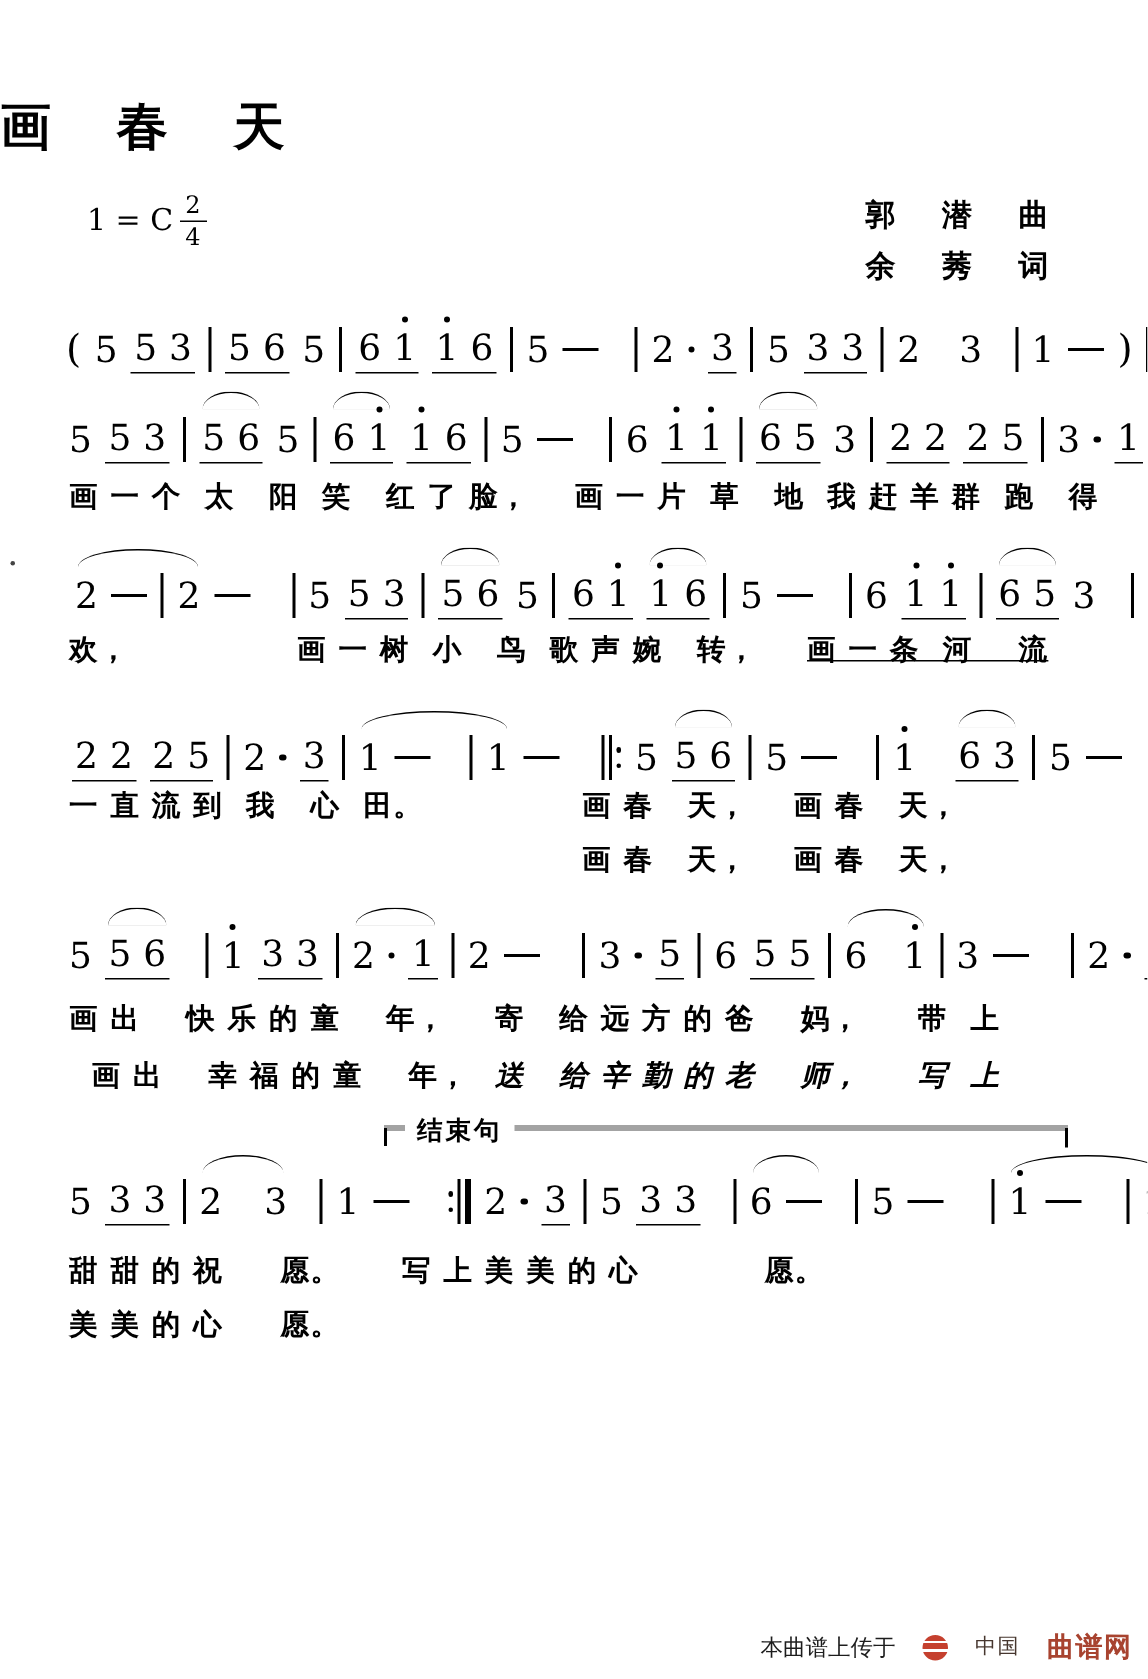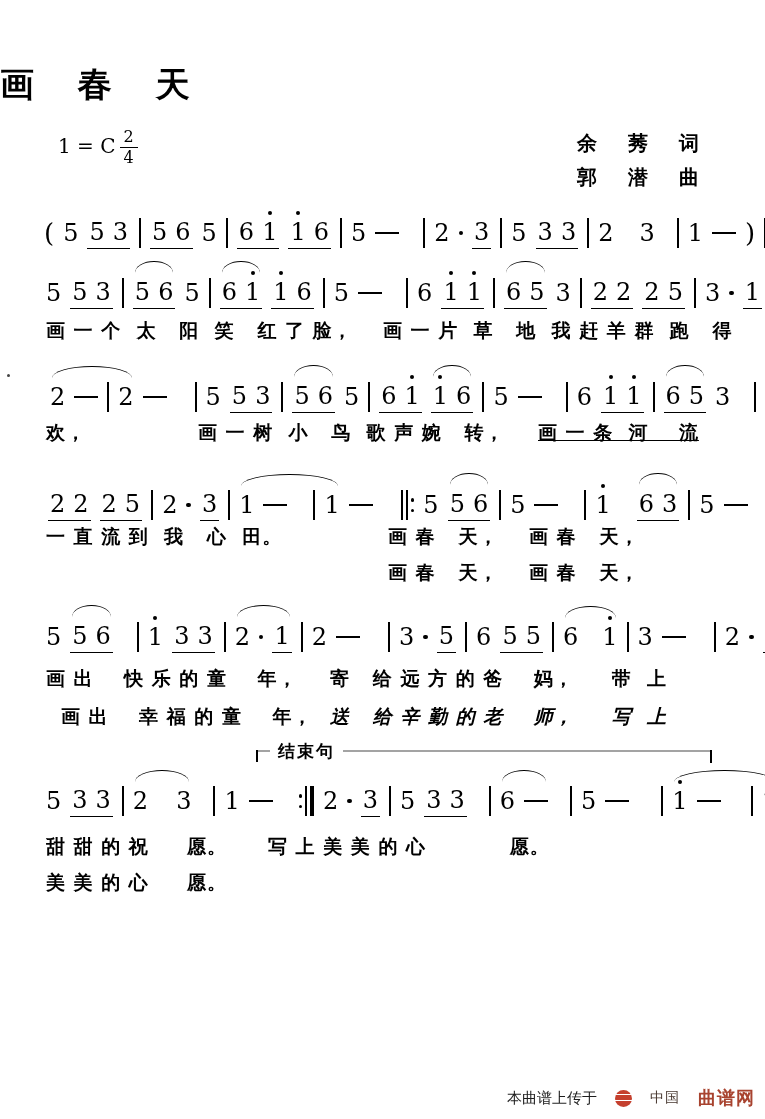--- a/index.html
+++ b/index.html
@@ -31,43 +31,43 @@
   .adot{width:4.5px;height:4.5px;border-radius:50%;background:#000;align-self:center;}
   .paren{font-size:26px;line-height:30px;}
   .rsig{display:inline-flex;align-items:center;gap:3px;}
   .rdots{display:inline-flex;flex-direction:column;justify-content:center;gap:7px;}
   .rdots i{width:3.6px;height:3.6px;border-radius:50%;background:#000;}
   .spx{height:1px;}
   
   .lyric{position:absolute;font:bold 19px "DejaVu Sans",sans-serif;white-space:pre;
          letter-spacing:1px;color:#000;}
   
-  .endbr{position:absolute;left:256px;top:750px;width:456px;height:12px;border-top:2px solid #a3a3a3;}
+  .endbr{position:absolute;left:256px;top:750px;width:456px;height:12px;border-top:4px solid #a3a3a3;}
   .endbr .tkl{position:absolute;left:0;top:-2px;width:2px;height:12px;background:#000;}
   .endbr .tkr{position:absolute;right:0;top:-2px;width:2px;height:13px;background:#000;}
   .endbr .lbl{position:absolute;left:14px;top:-12px;background:#fff;padding:0 8px;
               font:bold 17px "DejaVu Sans",sans-serif;letter-spacing:2px;}
   
   .wm{position:absolute;top:1086px;right:10px;display:flex;align-items:center;gap:18px;
       font:15px "DejaVu Sans",sans-serif;color:#1d1d1d;}
   .logo{width:17px;height:17px;border-radius:50%;
         background:linear-gradient(180deg,#c5402e 0 22%,#fff 22% 32%,#c5402e 32% 56%,#fff 56% 66%,#c5402e 66% 100%);}
   .brandzh{font-weight:normal;font-size:14px;color:#46362e;letter-spacing:1px;}
   .brandrest{font-weight:bold;font-size:18px;color:#a8432f;letter-spacing:1px;}
   .stray{position:absolute;left:7px;top:374px;width:3px;height:3px;border-radius:50%;background:#444;}
 </style>
 </head>
 <body>
 
 <div id="sheet">
   <div class="title">画 春 天</div>
 
   <div class="credits">
+    <div>郭 潜 曲</div>
     <div>余 莠 词</div>
-    <div>郭 潜 曲</div>
   </div>
 
   <div class="keysig">
     <span>1 = C</span>
     <span class="meter">
       <span class="mtop">2</span>
       <span class="mbot">4</span>
     </span>
   </div>
 

